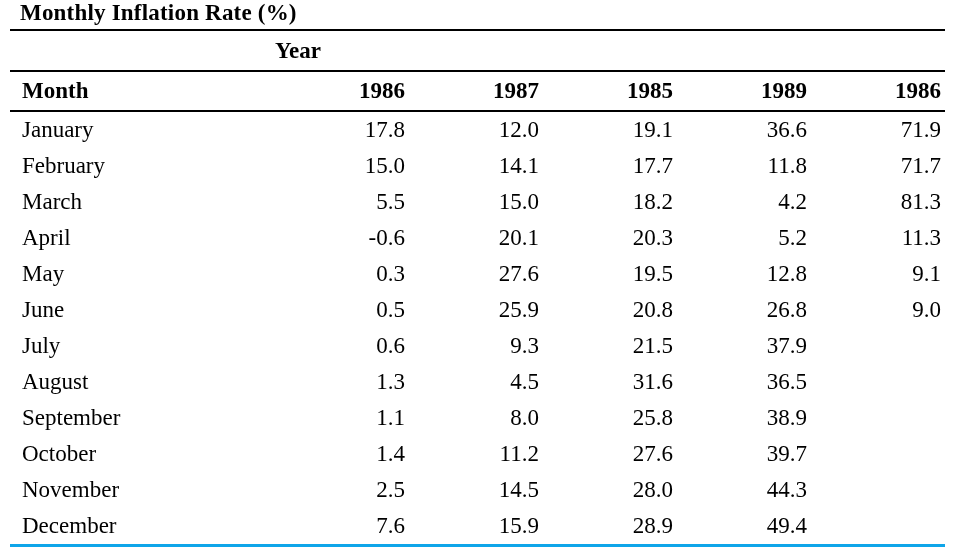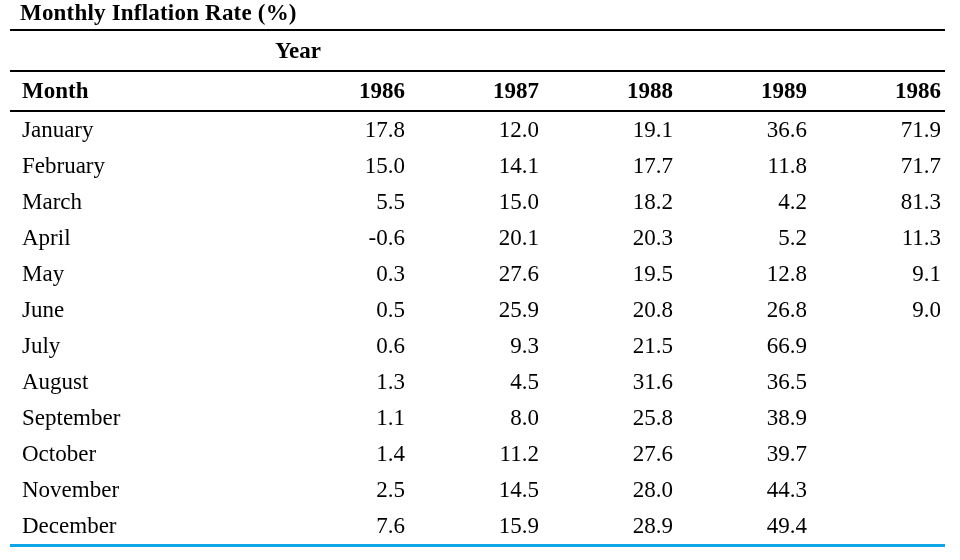--- a/index.html
+++ b/index.html
@@ -78,21 +78,21 @@
     </colgroup>
     <thead>
       <tr class="spanner-row">
         <th class="month-col"></th>
         <th class="year-spanner" colspan="5">Year</th>
       </tr>
       <tr class="header-row">
         <th class="month-col">Month</th>
         <th class="num-col">1986</th>
         <th class="num-col">1987</th>
-        <th class="num-col">1988</th>
+        <th class="num-col">1985</th>
         <th class="num-col">1989</th>
         <th class="num-col">1986</th>
       </tr>
     </thead>
     <tbody>
         <tr>
           <td class="month-col">January</td>
           <td class="num-col">17.8</td>
           <td class="num-col">12.0</td>
           <td class="num-col">19.1</td>
@@ -137,21 +137,21 @@
           <td class="num-col">25.9</td>
           <td class="num-col">20.8</td>
           <td class="num-col">26.8</td>
           <td class="num-col">9.0</td>
         </tr>
         <tr>
           <td class="month-col">July</td>
           <td class="num-col">0.6</td>
           <td class="num-col">9.3</td>
           <td class="num-col">21.5</td>
-          <td class="num-col">66.9</td>
+          <td class="num-col">37.9</td>
           <td class="num-col"></td>
         </tr>
         <tr>
           <td class="month-col">August</td>
           <td class="num-col">1.3</td>
           <td class="num-col">4.5</td>
           <td class="num-col">31.6</td>
           <td class="num-col">36.5</td>
           <td class="num-col"></td>
         </tr>

